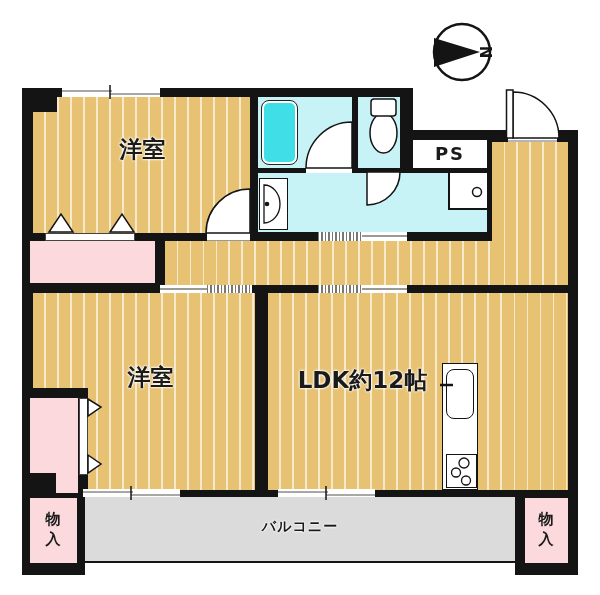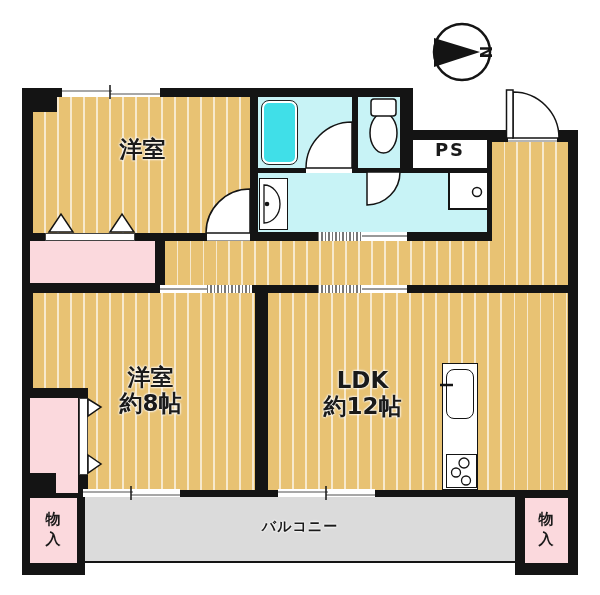--- a/index.html
+++ b/index.html
@@ -12,21 +12,21 @@
             transparent 0,transparent 11.5px,
             var(--c-floor_stripe,#f7e9cd) 11.5px,var(--c-floor_stripe,#f7e9cd) 13px);}
   .wet{background:var(--c-wet_room,#c8f3f6);}
   .pink{background:var(--c-closet_pink,#fbd9dd);}
   .white{background:#fff;}
   .balc{background:var(--c-balcony_gray,#dbdbdb);border-bottom:2px solid var(--c-wall,#141414);}
   .hatch{background:repeating-linear-gradient(90deg,#777 0 1.5px,#fff 1.5px 3.5px);}
   .slide-white{background:linear-gradient(to bottom,#fff 0 38%,#999 38% 58%,#fff 58%);}
   .outlined{border:1px solid #444;}
   .fixture{background:#fff;border:1.5px solid var(--c-wall,#141414);}
-  .label{display:flex;flex-direction:column;align-items:center;justify-content:space-between;
+  .label{display:flex;flex-direction:row;align-items:center;justify-content:center;
          color:var(--c-text,#1a1a1a);font-weight:bold;line-height:1.15;
          text-shadow:0 0 2px #fff,0 0 2px #fff,0 0 3px #fff;white-space:nowrap;}
   .label-lg{font-size:23px;}
   .label-md{font-size:18px;letter-spacing:2px;}
   .label-sm{font-size:14px;letter-spacing:1px;}
   .vlabel{font-size:15px;font-weight:bold;color:var(--c-text,#1a1a1a);line-height:1.35;
           word-break:break-all;text-align:center;white-space:normal;}
   svg{position:absolute;left:0;top:0;pointer-events:none;}
 </style>
 </head>
@@ -129,21 +129,20 @@
       <polygon points="434,38 434,67 480,52" fill="#141414"></polygon>
       <text x="485" y="52" transform="rotate(90 485 52)" font-size="15" font-weight="bold" fill="#141414" text-anchor="middle" dominant-baseline="central">N</text>
     </g>
   </svg>
 
   <div class="abs label label-lg" style="left:50px;top:136px;width:185px;">
     <span>洋室</span>
   </div>
   <div class="abs label label-lg" style="left:58px;top:364px;width:185px;">
     <span>洋室</span>
-    <span>約8帖</span>
   </div>
   <div class="abs label label-lg" style="left:270px;top:367px;width:185px;">
     <span>LDK</span>
     <span>約12帖</span>
   </div>
   <div class="abs label label-sm" style="left:200px;top:518px;width:200px;">
     <span>バルコニー</span>
   </div>
   <div class="abs vlabel" style="left:42px;top:509px;width:22px;">物入</div>
   <div class="abs vlabel" style="left:535px;top:509px;width:22px;">物入</div>

